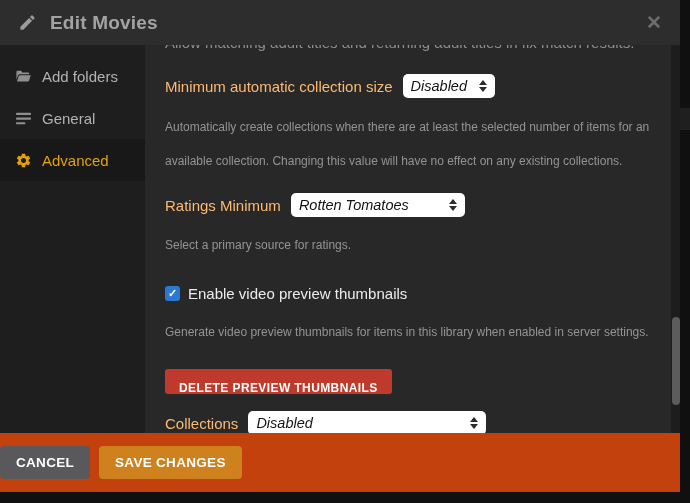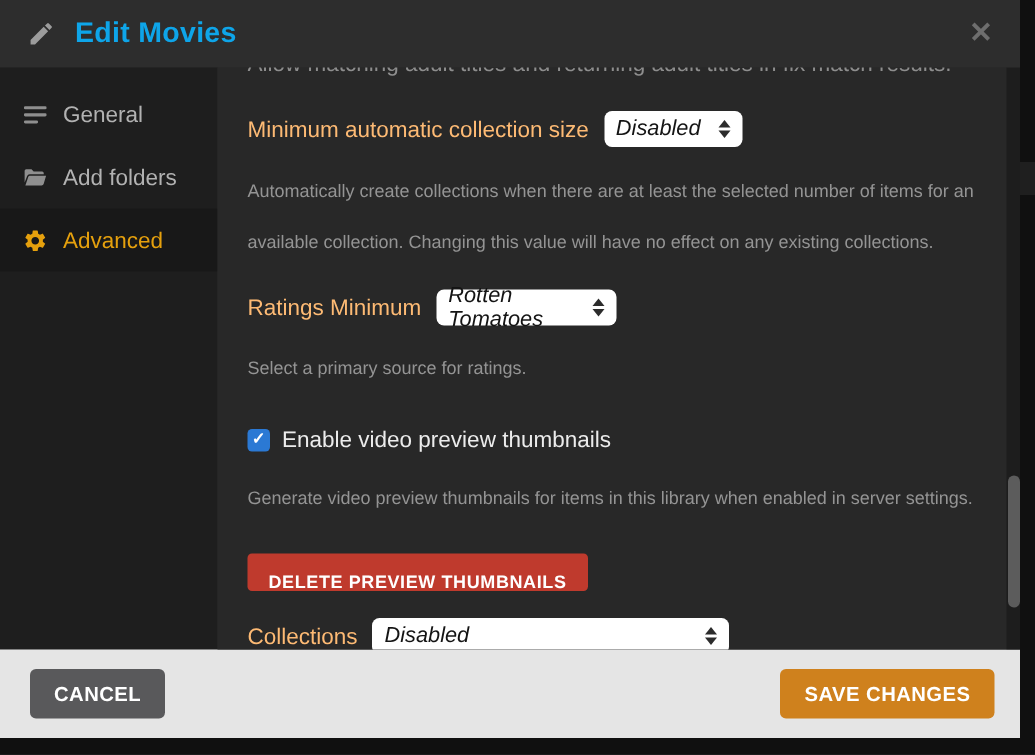--- a/index.html
+++ b/index.html
@@ -23,21 +23,21 @@
     height: 45px;
     flex: 0 0 45px;
     background: #2d2d2d;
     display: flex;
     align-items: center;
     padding: 0 18px;
   }
   .pencil-icon { width: 19px; height: 19px; margin-right: 13px; flex: 0 0 auto; }
   .pencil-icon svg { width: 100%; height: 100%; fill: #9c9c9c; }
   .dialog-title {
-    color: #0ea5e9;
+    color: #a3a3a3;
     font-size: 19px;
     font-weight: 700;
     letter-spacing: 0.2px;
   }
   .close-btn {
     margin-left: auto;
     color: #6e6e6e;
     font-size: 19px;
     font-weight: 700;
     cursor: pointer;
@@ -150,27 +150,26 @@
     position: absolute;
     top: 272px; right: 0.5px;
     width: 8px; height: 88px;
     border-radius: 4px;
     background: #5c5c5c;
     cursor: pointer;
   }
   
   .dialog-footer {
     flex: 0 0 59px;
-    background: #e5e5e5;
-    display: flex;
-    align-items: center;
-    justify-content: space-between;
+    background: #c2410c;
+    display: flex;
+    align-items: center;
+    justify-content: flex-start;
     gap: 9px;
     padding-right: 17px;
-    padding-left: 20px;
   }
   .btn {
     height: 33px;
     border: none;
     border-radius: 4px;
     font-family: "Liberation Sans", sans-serif;
     font-size: 13.5px;
     font-weight: 700;
     letter-spacing: 0.3px;
     color: #ffffff;
@@ -200,36 +199,36 @@
     </span>
     <span class="dialog-title">Edit Movies</span>
     <span class="close-btn">✕</span>
   </div>
 
   <div class="dialog-body">
 
     <div class="sidebar">
       <div class="sidebar-item">
         <span class="icon">
+          <svg viewBox="0 0 24 24">
+              <path d="M2 5.5A1.5 1.5 0 0 1 3.5 4h5l2 2.2h8A1.5 1.5 0 0 1 20 7.7v1H6.7a2.4 2.4 0 0 0-2.3 1.7L2 16.5V5.5z"></path>
+              <path d="M6.9 10.2h15.3l-2.3 7.6a2 2 0 0 1-1.9 1.4H2.7l2.7-8a1.6 1.6 0 0 1 1.5-1z"></path>
+            </svg>
+        </span>
+        <span>Add folders</span>
+      </div>
+      <div class="sidebar-item">
+        <span class="icon">
           <svg viewBox="0 0 18 18">
               <rect x="1" y="3" width="16" height="2.2" rx="1"></rect>
               <rect x="1" y="8" width="16" height="2.2" rx="1"></rect>
               <rect x="1" y="13" width="10" height="2.2" rx="1"></rect>
             </svg>
         </span>
         <span>General</span>
-      </div>
-      <div class="sidebar-item">
-        <span class="icon">
-          <svg viewBox="0 0 24 24">
-              <path d="M2 5.5A1.5 1.5 0 0 1 3.5 4h5l2 2.2h8A1.5 1.5 0 0 1 20 7.7v1H6.7a2.4 2.4 0 0 0-2.3 1.7L2 16.5V5.5z"></path>
-              <path d="M6.9 10.2h15.3l-2.3 7.6a2 2 0 0 1-1.9 1.4H2.7l2.7-8a1.6 1.6 0 0 1 1.5-1z"></path>
-            </svg>
-        </span>
-        <span>Add folders</span>
       </div>
       <div class="sidebar-item selected">
         <span class="icon">
           <svg viewBox="0 0 24 24">
               <path d="M19.14 12.94c.04-.3.06-.61.06-.94 0-.32-.02-.64-.07-.94l2.03-1.58a.49.49 0 0 0 .12-.61l-1.92-3.32a.488.488 0 0 0-.59-.22l-2.39.96c-.5-.38-1.03-.7-1.62-.94l-.36-2.54a.484.484 0 0 0-.48-.41h-3.84c-.24 0-.43.17-.47.41l-.36 2.54c-.59.24-1.13.57-1.62.94l-2.39-.96c-.22-.08-.47 0-.59.22L2.74 8.87c-.12.21-.08.47.12.61l2.03 1.58c-.05.3-.09.63-.09.94s.02.64.07.94l-2.03 1.58a.49.49 0 0 0-.12.61l1.92 3.32c.12.22.37.29.59.22l2.39-.96c.5.38 1.03.7 1.62.94l.36 2.54c.05.24.24.41.48.41h3.84c.24 0 .44-.17.47-.41l.36-2.54c.59-.24 1.13-.56 1.62-.94l2.39.96c.22.08.47 0 .59-.22l1.92-3.32c.12-.22.07-.47-.12-.61l-2.01-1.58zM12 15.6c-1.98 0-3.6-1.62-3.6-3.6s1.62-3.6 3.6-3.6 3.6 1.62 3.6 3.6-1.62 3.6-3.6 3.6z"></path>
             </svg>
         </span>
         <span>Advanced</span>
       </div>
     </div>
@@ -248,21 +247,21 @@
               <span class="arr-up"></span>
               <span class="arr-down"></span>
             </span>
         </span>
       </div>
 
       <div class="help-text" style="margin-top:12px">Automatically create collections when there are at least the selected number of items for an available collection. Changing this value will have no effect on any existing collections.</div>
 
       <div class="setting-row" style="margin-top:15px">
         <span class="setting-label">Ratings Minimum</span>
-        <span class="select" style="margin-left:10px; width:120px">
+        <span class="select" style="margin-left:10px; width:174px">
           <span>Rotten Tomatoes</span>
           <span class="select-arrows">
               <span class="arr-up"></span>
               <span class="arr-down"></span>
             </span>
         </span>
       </div>
 
       <div class="help-text" style="margin-top:11px">Select a primary source for ratings.</div>
 

